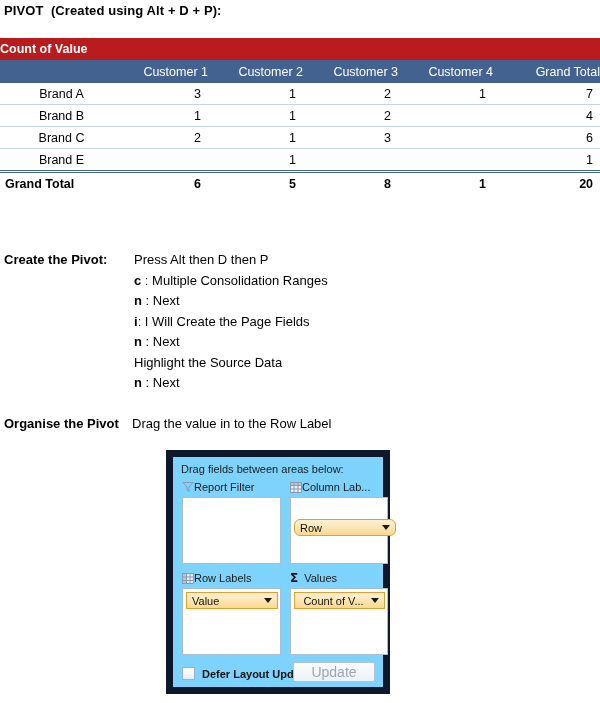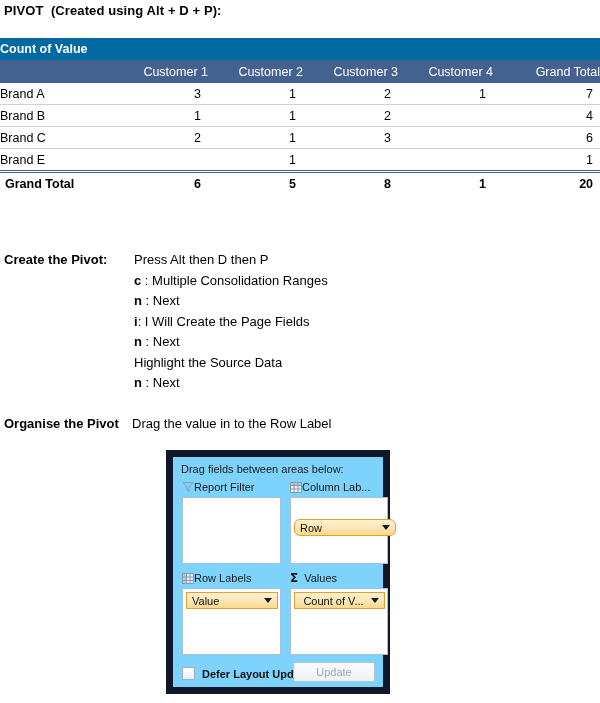--- a/index.html
+++ b/index.html
@@ -38,21 +38,21 @@
     width: 600px;
     border-collapse: collapse;
     table-layout: fixed;
     font-size: 12.5px;
   }
   table.pivot td, table.pivot th {
     padding: 0;
     margin: 0;
   }
   .hdr-title-row td {
-    background: #0369a1;
+    background: #b91c1c;
     color: #ffffff;
     font-weight: bold;
     font-size: 12.5px;
     height: 22px;
     vertical-align: middle;
     padding-left: 5px;
   }
   .hdr-cols-row td {
     background: #43628F;
     color: #ffffff;
@@ -69,21 +69,22 @@
   }
   tr.data-row td {
     height: 21px;
     vertical-align: middle;
     border-bottom: 1px solid #C6D3E4;
     font-size: 12.5px;
     text-align: right;
     padding-right: 7px;
   }
   tr.data-row td.rowlabel {
-    text-align: left;
+    text-align: center;
+    padding-left: 5px;
     padding-right: 0;
   }
   tr.total-row td {
     height: 22px;
     vertical-align: middle;
     font-weight: bold;
     font-size: 12.5px;
     text-align: right;
     padding-right: 7px;
     border-top: 3px double #43628F;
@@ -210,21 +211,21 @@
   .update-btn {
     position: absolute;
     right: 8px;
     bottom: 5px;
     width: 82px;
     height: 20px;
     border: 1px solid #B4C2D4;
     border-radius: 2px;
     background: linear-gradient(to bottom,#FAFCFE 0%, #EDF2F8 100%);
     color: #9DA7B3;
-    font-size: 11px;
+    font-size: 14px;
     display: flex;
     align-items: center;
     justify-content: center;
     box-sizing: border-box;
   }
 
   
   .icon { flex: 0 0 auto; display: inline-block; line-height: 0; }
   .icon svg { display: block; }
   .sigma-icon {

